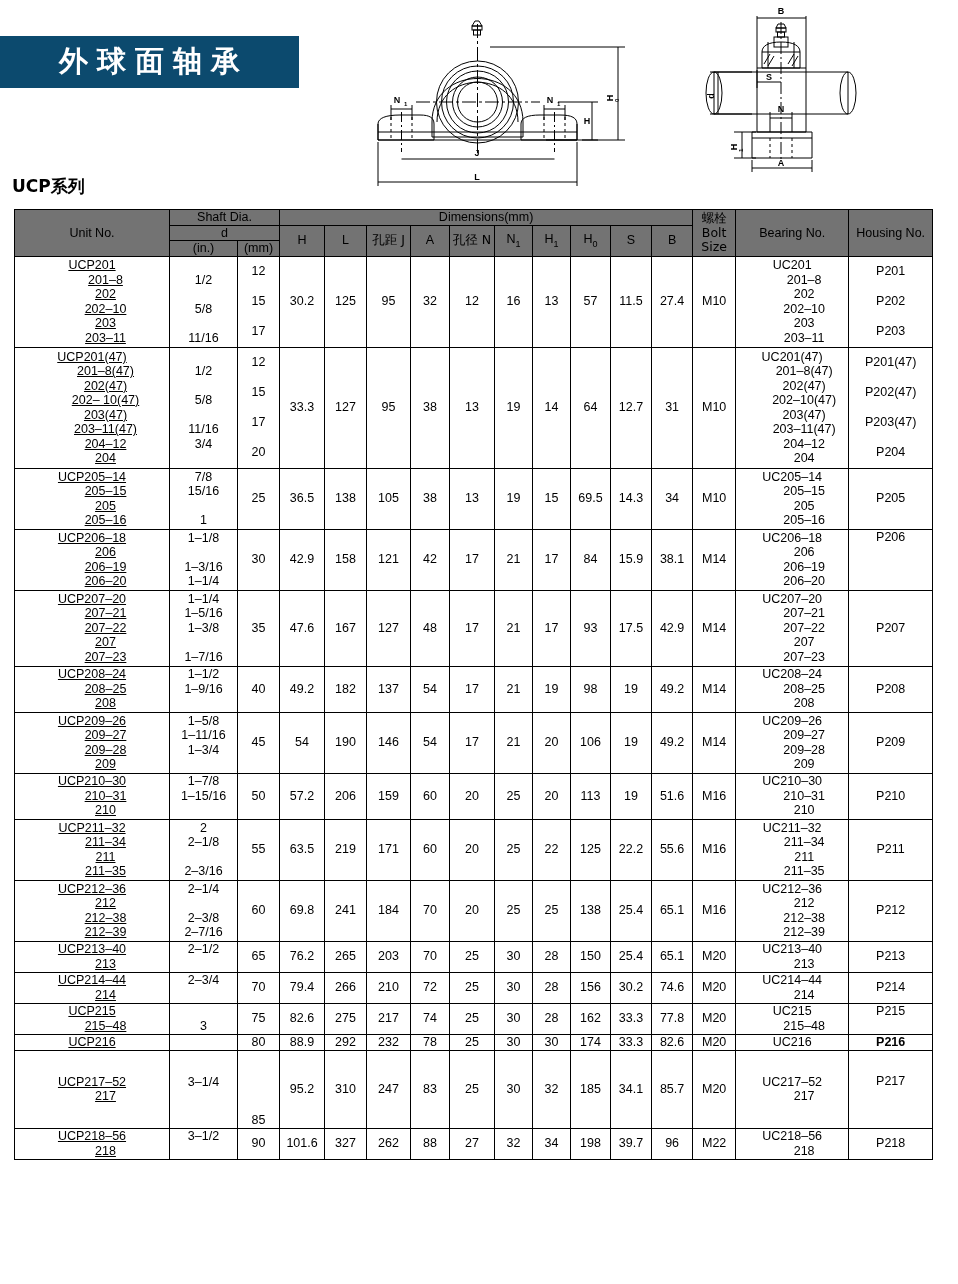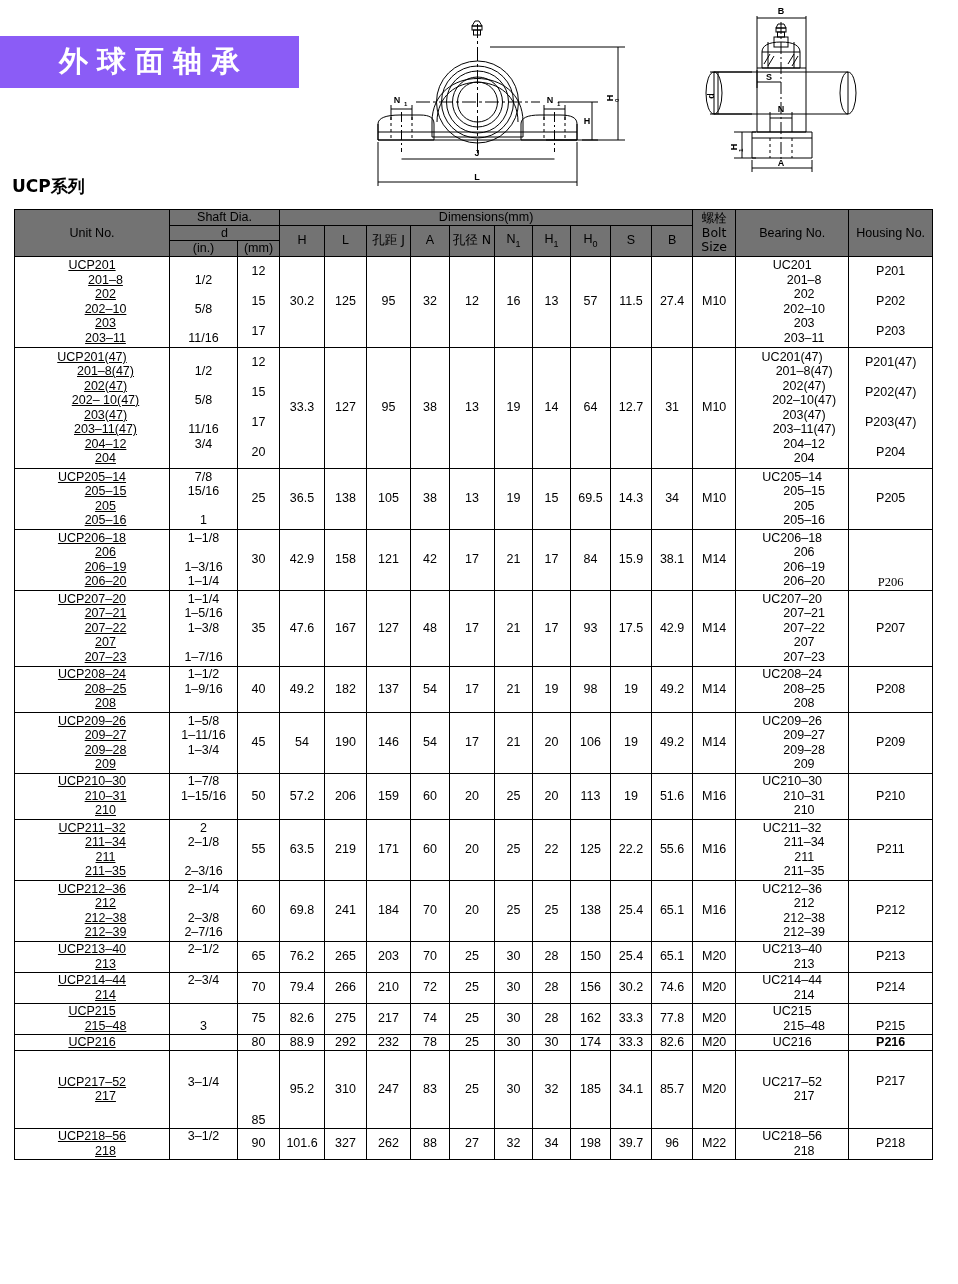--- a/index.html
+++ b/index.html
@@ -20,21 +20,21 @@
   #header-area {
     position: relative;
     height: 200px;
   }
   #banner {
     position: absolute;
     left: 0;
     top: 36px;
     width: 299px;
     height: 52px;
-    background: #8b5cf6;
+    background: #0c4a6e;
     display: flex;
     align-items: center;
     justify-content: center;
   }
   #banner-text {
     color: #ffffff;
     font-size: 29px;
     font-weight: bold;
     letter-spacing: 9px;
     padding-left: 9px;
@@ -537,21 +537,21 @@
           <td>15.9</td>
           <td>38.1</td>
           <td>M14</td>
           <td class="stack-c">
             <span class="ln">UC206–18</span>
             <span class="ln ind">206</span>
             <span class="ln ind">206–19</span>
             <span class="ln ind">206–20</span>
           </td>
           <td>
-            <div style="display: flex; flex-direction: column; justify-content: flex-end; height: 100%; min-height: 60px; font-family: Liberation Serif, serif;">
+            <div style="display: flex; flex-direction: column; justify-content: flex-start; height: 100%; min-height: 60px;">
               <span>P206</span>
             </div>
           </td>
         </tr>
         <tr>
           <td class="stack">
             <span class="ln">UCP207–20</span>
             <span class="ln ind">207–21</span>
             <span class="ln ind">207–22</span>
             <span class="ln ind">207</span>
@@ -885,21 +885,21 @@
           <td>28</td>
           <td>162</td>
           <td>33.3</td>
           <td>77.8</td>
           <td>M20</td>
           <td class="stack-c">
             <span class="ln">UC215</span>
             <span class="ln ind">215–48</span>
           </td>
           <td>
-            <div style="display: flex; flex-direction: column; justify-content: flex-end; height: 100%; min-height: 30px;">
+            <div style="display: flex; flex-direction: column; justify-content: flex-start; height: 100%; min-height: 30px;">
               <span>P215</span>
             </div>
           </td>
         </tr>
         <tr>
           <td class="stack">
             <span class="ln">UCP216</span>
           </td>
           <td class="vstack">
             <span class="ln spacer-ln">&nbsp;</span>

